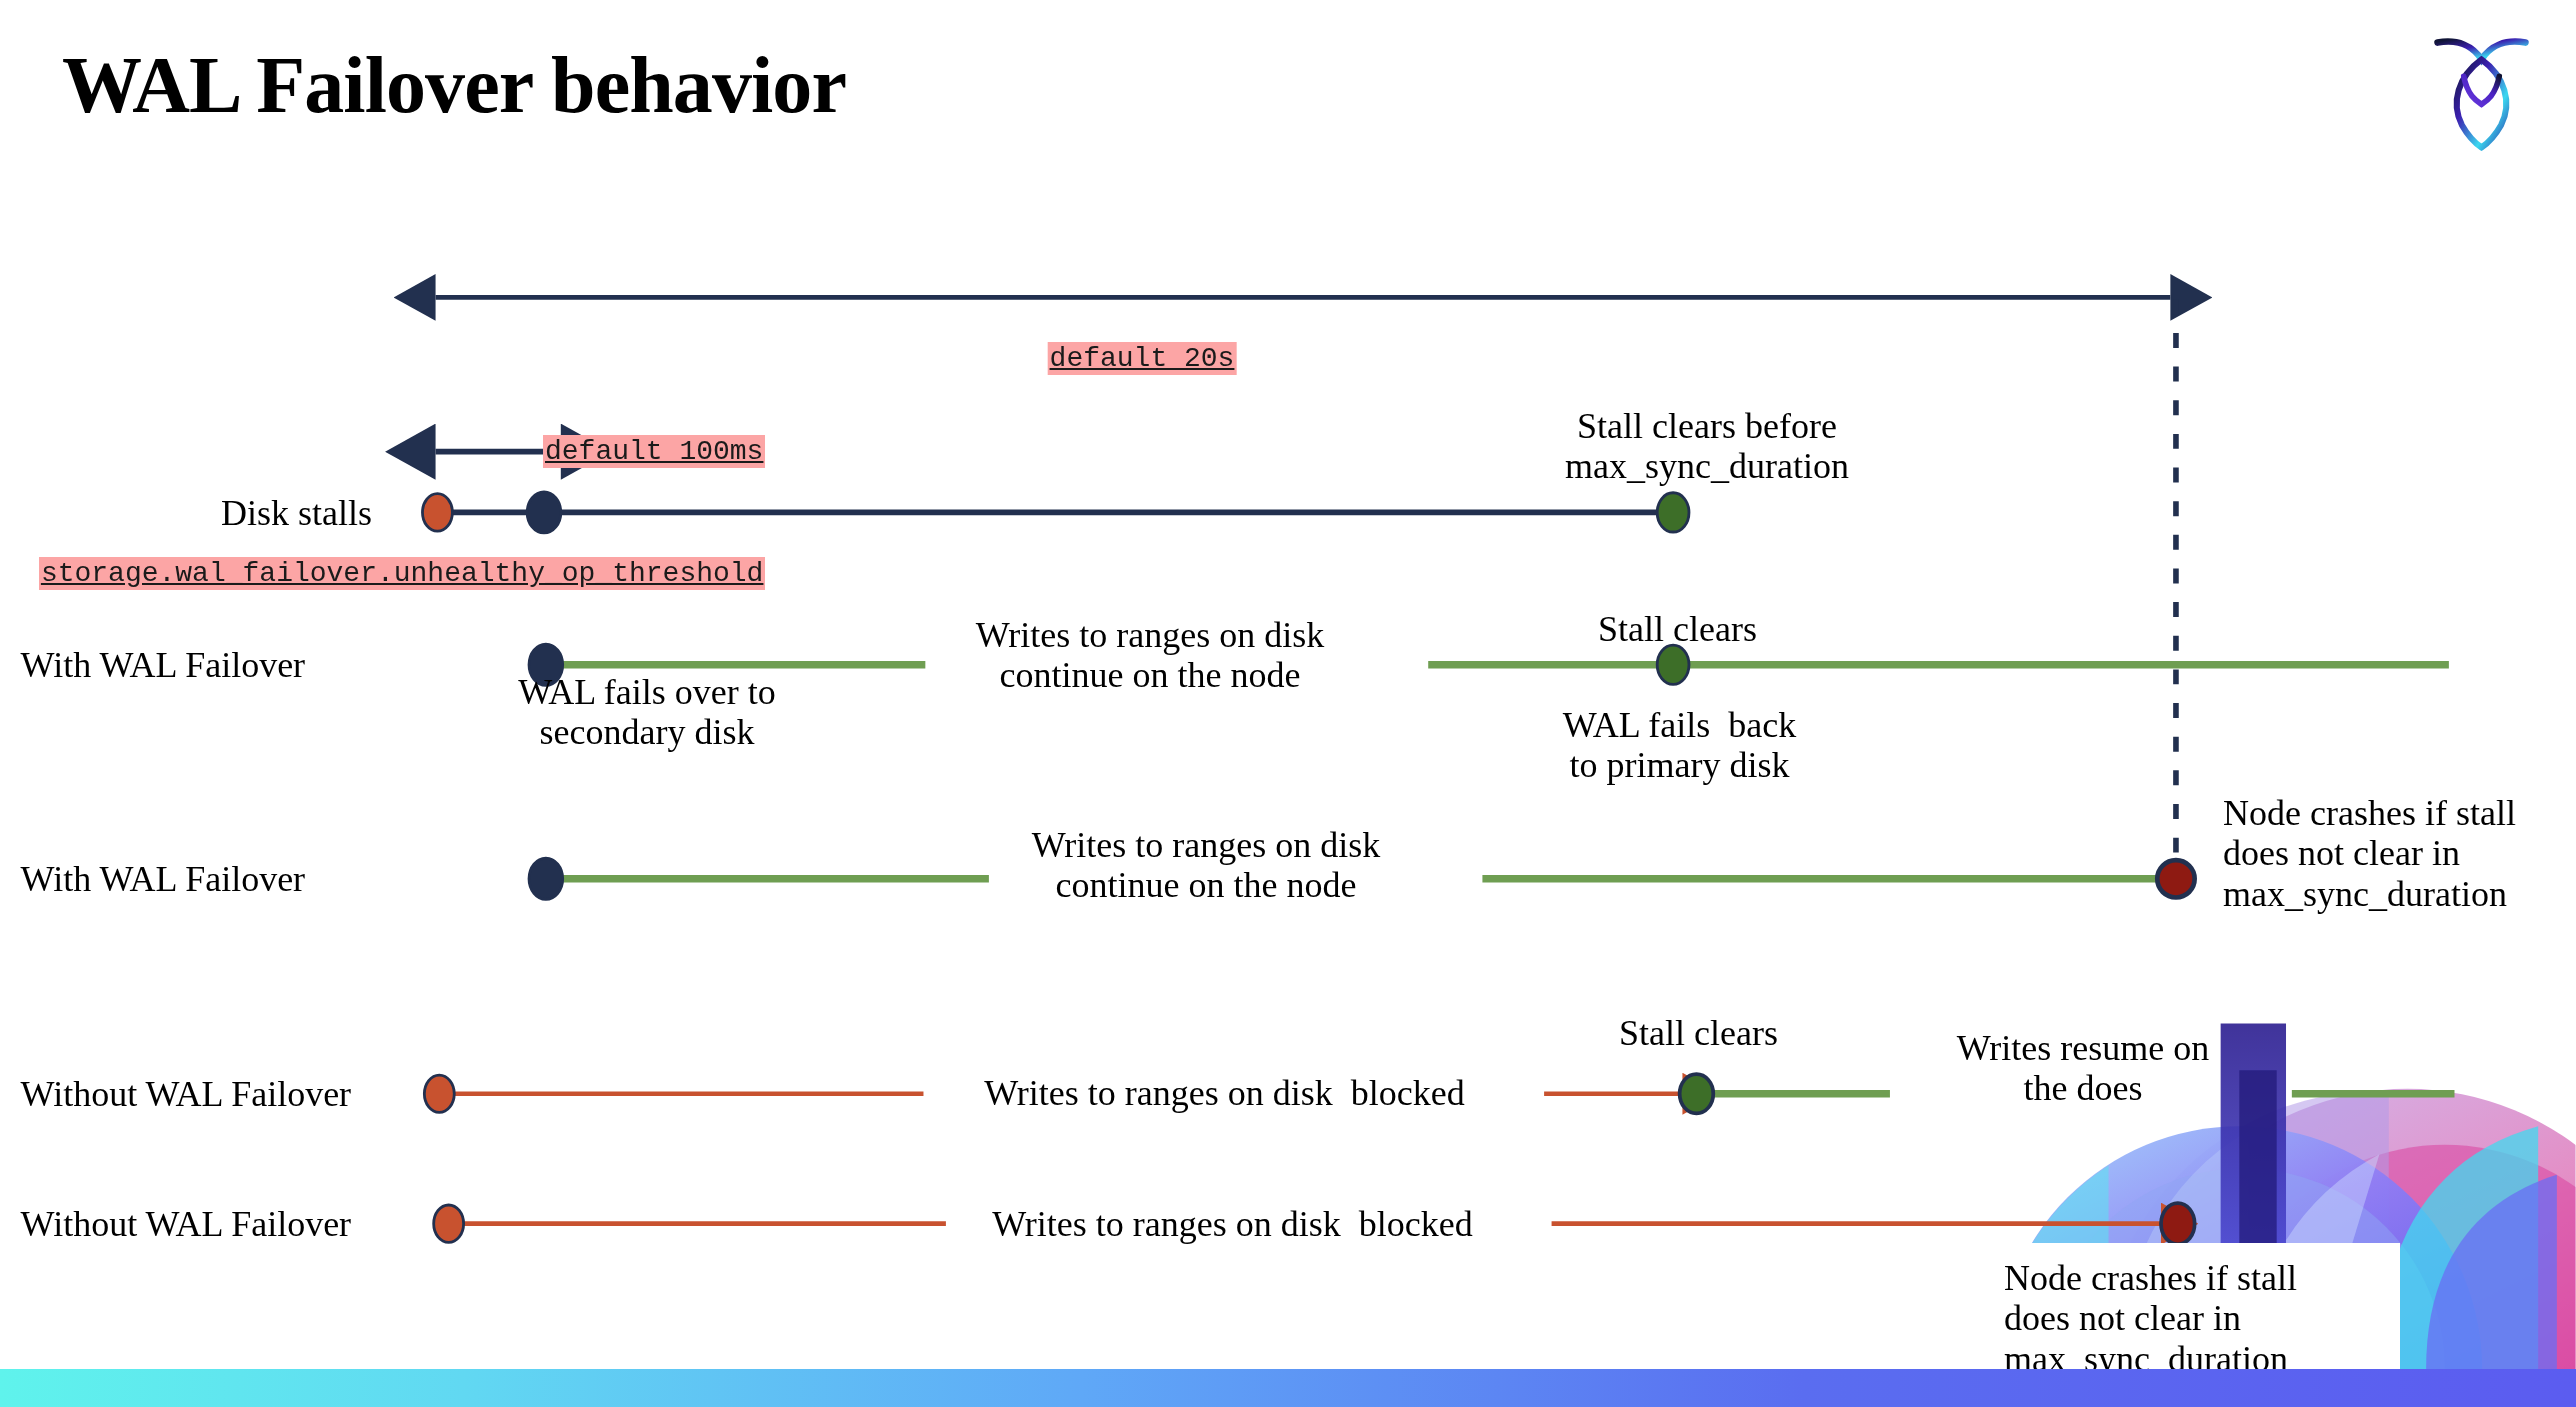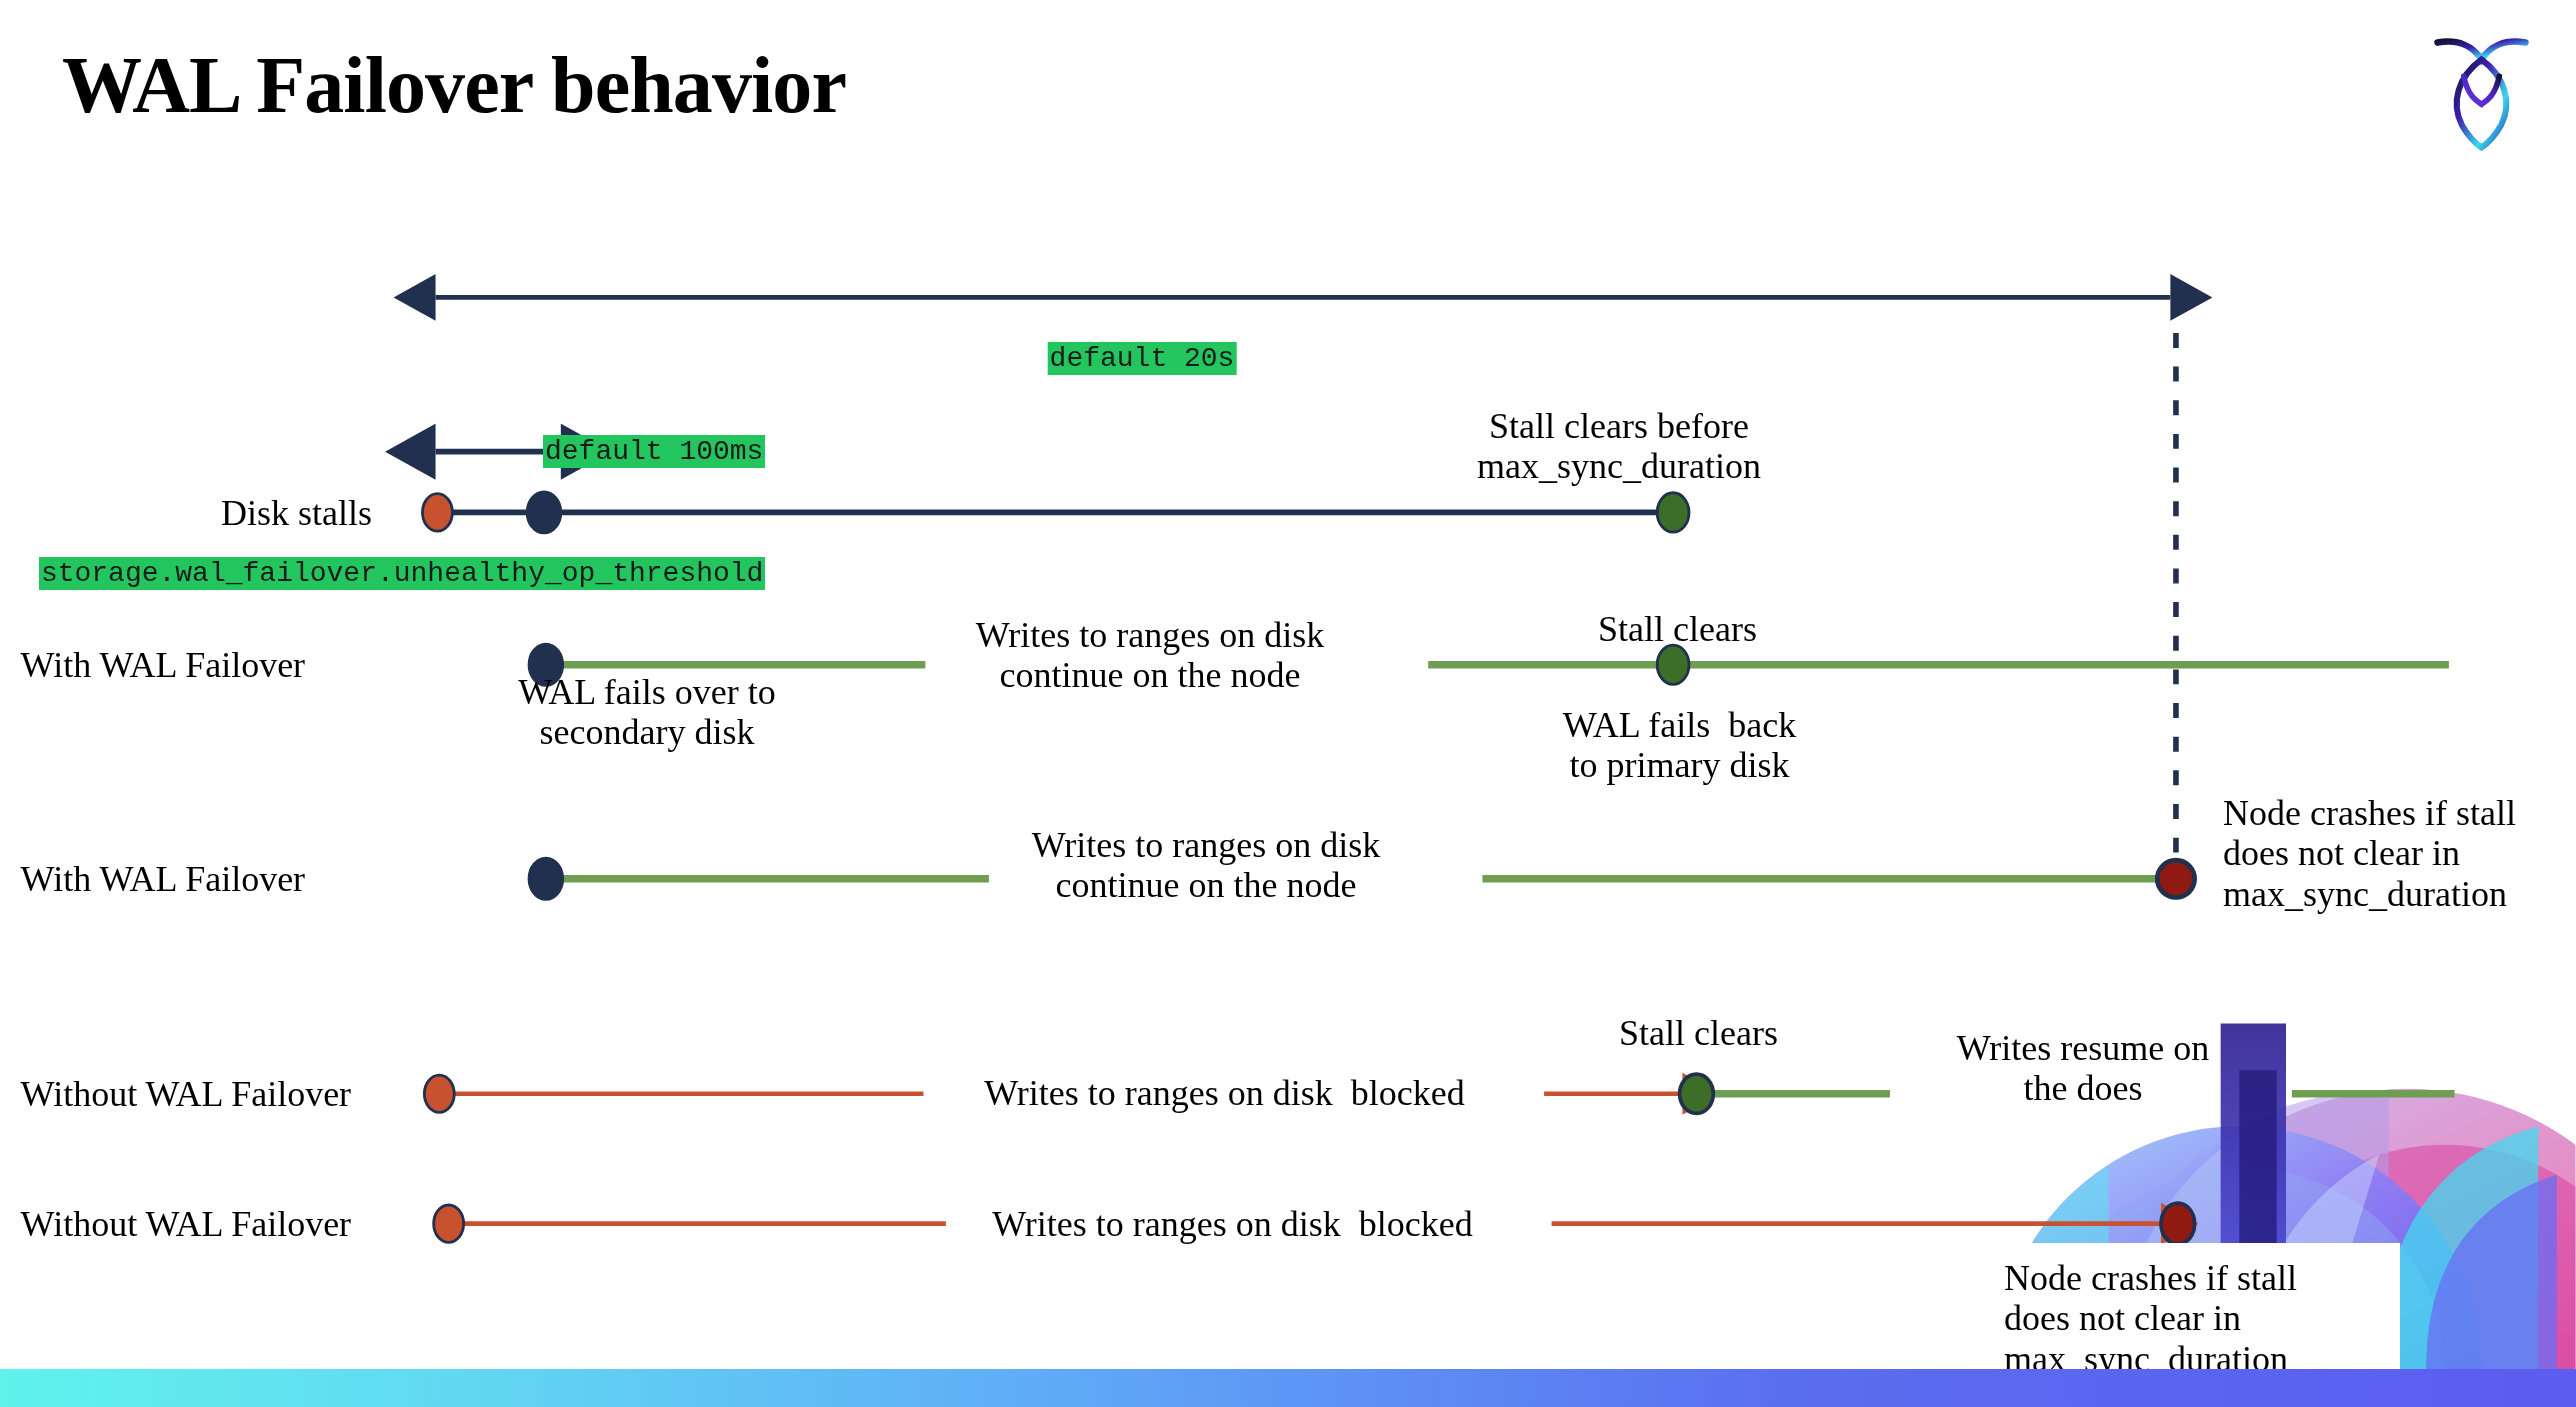--- a/index.html
+++ b/index.html
@@ -91,22 +91,23 @@
   .code {
     position: absolute;
     font-family: "Liberation Mono", "DejaVu Sans Mono", monospace;
     font-size: 28px;
     color: #1b1b1b;
     line-height: 1.45;
     white-space: pre;
     text-align: right;
   }
   .code span {
-    background: #22c55e;
+    background: #fca5a5;
     padding: 0.9px 1.9px;
+    text-decoration: underline;
   }
 
   
   #crash-callout-2 {
     position: absolute;
     left: 1970px;
     top: 1243px;
     width: 430px;
     height: 165px;
     background: #ffffff;
@@ -267,21 +268,21 @@
 <div class="lbl row-label" style="left:221px; top:493px;">Disk stalls</div>
 
 <div class="lbl row-label" style="left:20.6px; top:645px;">With WAL Failover</div>
 
 <div class="lbl row-label" style="left:20.6px; top:859px;">With WAL Failover</div>
 
 <div class="lbl row-label" style="left:20.6px; top:1074px;">Without WAL Failover</div>
 
 <div class="lbl row-label" style="left:20.6px; top:1204px;">Without WAL Failover</div>
 
-<div class="lbl ann" style="left:1451px; top:406px; width:336px;">Stall clears before
+<div class="lbl ann" style="left:1539px; top:406px; width:336px;">Stall clears before
 max_sync_duration</div>
 
 <div class="lbl ann" style="left:460px; top:672px; width:374px;">WAL fails over to
 secondary disk</div>
 
 <div class="lbl ann" style="left:935px; top:615px; width:430px;">Writes to ranges on disk
 continue on the node</div>
 
 <div class="lbl ann" style="left:1542px; top:609px; width:271px;">Stall clears</div>
 

